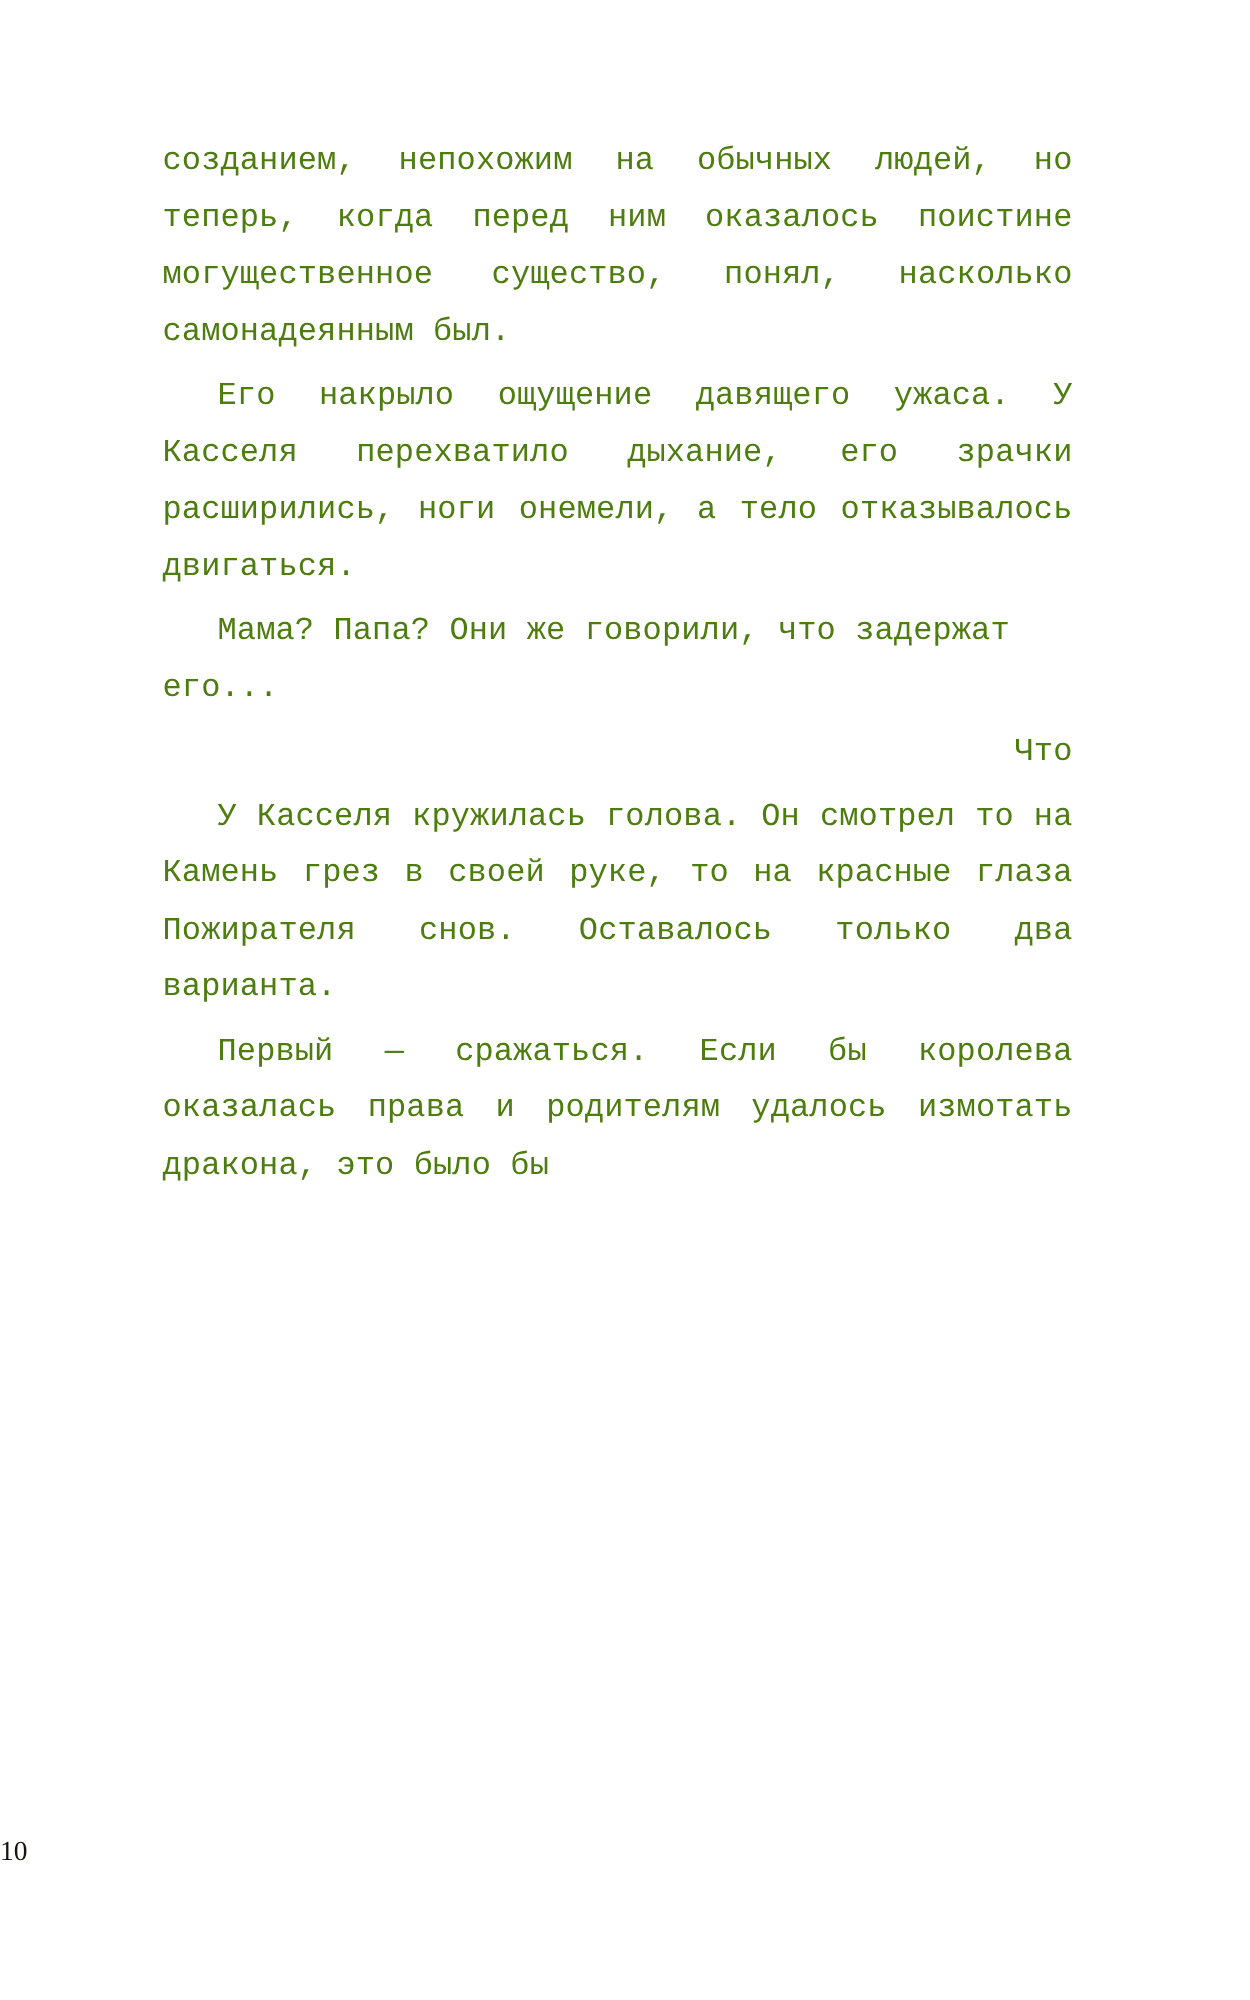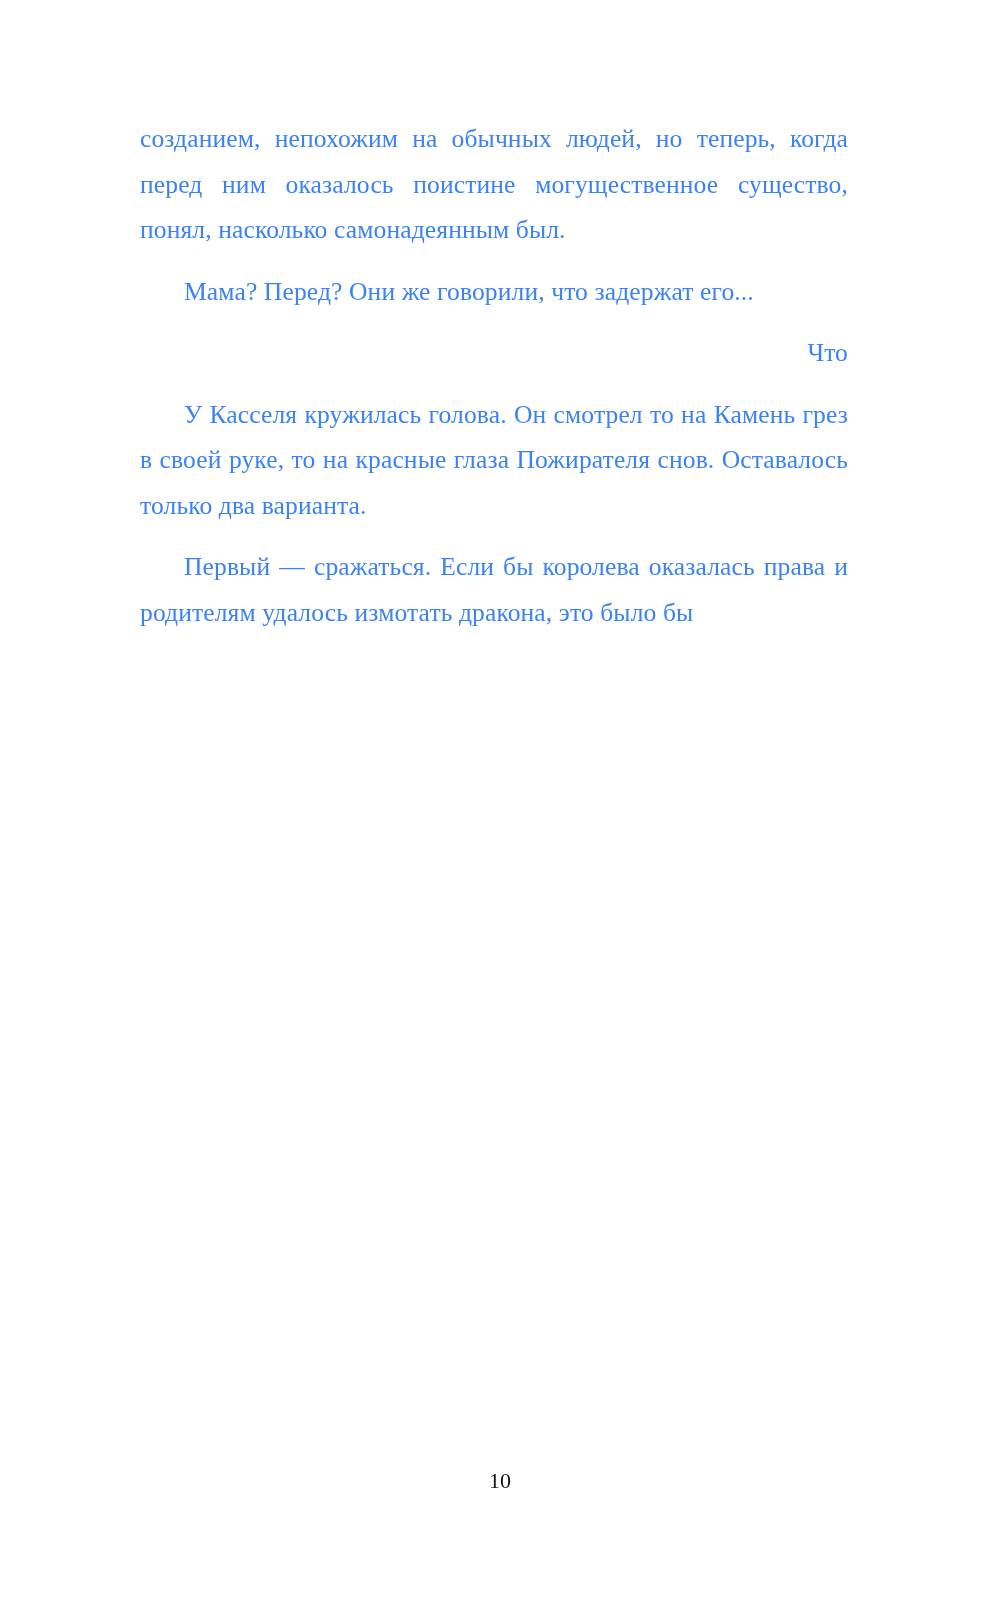--- a/index.html
+++ b/index.html
@@ -17,62 +17,64 @@
     font-family: "Liberation Serif", "DejaVu Serif", serif;
     color: #15120f;
   }
   .text-block {
     position: absolute;
     left: 124px;
     top: 100px;
     width: 740px;
   }
   p {
-    margin: 16px;
+    margin: 6px;
     font-size: 25.6px;
     line-height: 45.5px;
     text-align: justify;
     text-justify: inter-word;
     letter-spacing: 0.1px;
-    color: #3b82f6;
+    color: #4d7c0f;
+    font-family: Liberation Mono, monospace;
   }
   p.indent {
     text-indent: 44px;
   }
   p.nojustify {
     text-align: left;
   }
   .shout {
     text-indent: 44px;
     text-align: right;
   }
   .folio {
     position: absolute;
     left: 0;
     right: 0;
     top: 1468px;
-    text-align: center;
+    text-align: left;
     font-size: 22px;
     line-height: 26px;
     color: #15120f;
     font-family: "Liberation Serif", "DejaVu Serif", serif;
   }
 </style>
 </head>
 <body>
 
 <div class="page">
 
   <div class="text-block">
 
     <p class="">созданием, непохожим на обычных людей, но теперь, когда перед ним оказалось поистине могущественное существо, понял, насколько самонадеянным был.</p>
 
+    <p class="indent">Его накрыло ощущение давящего ужаса. У Касселя перехватило дыхание, его зрачки расширились, ноги онемели, а тело отказывалось двигаться.</p>
 
 
-    <p class="indent nojustify">Мама? Перед? Они же говорили, что задержат его...</p>
+    <p class="indent nojustify">Мама? Папа? Они же говорили, что задержат его...</p>
 
 
 
 
     <p class="shout">Что</p>
 
     <p class="indent">У Касселя кружилась голова. Он смотрел то на Камень грез в своей руке, то на красные глаза Пожирателя снов. Оставалось только два варианта.</p>
 
     <p class="indent">Первый — сражаться. Если бы королева оказалась права и родителям удалось измотать дракона, это было бы</p>
 

